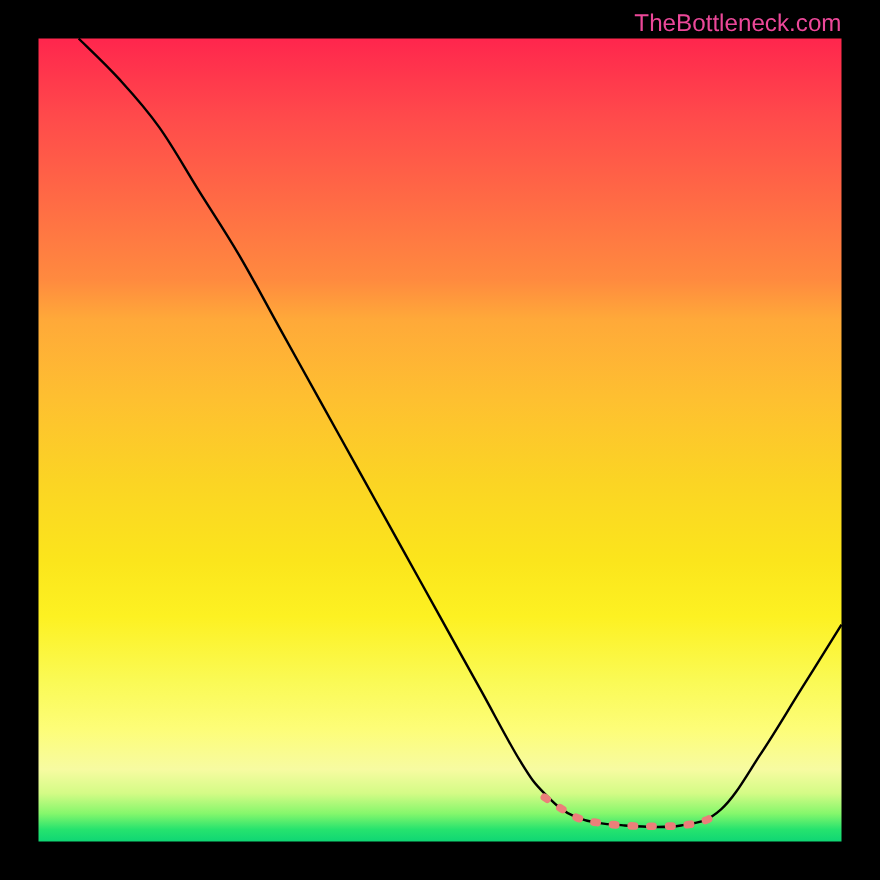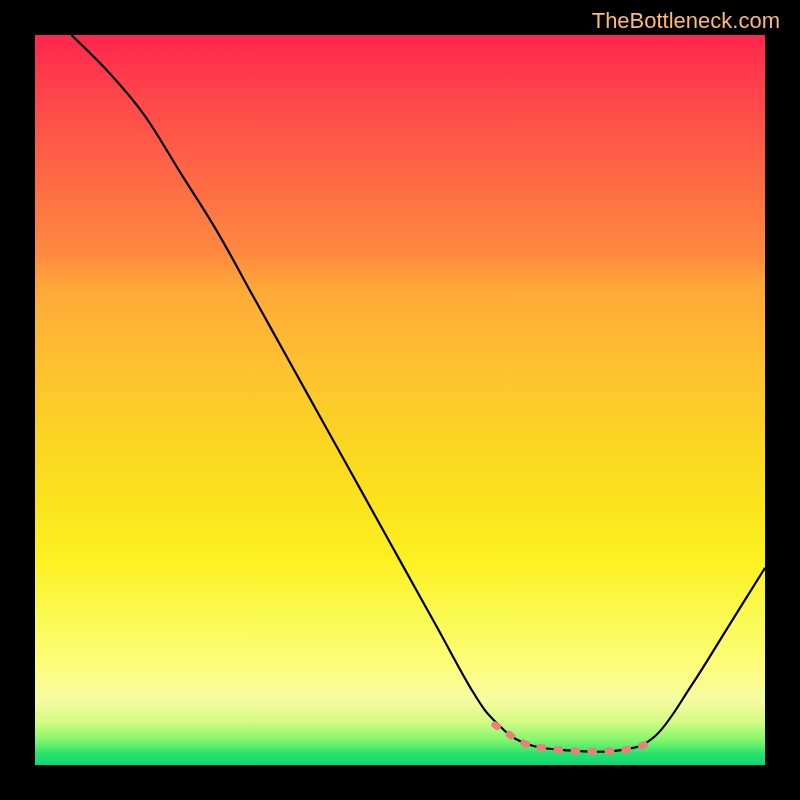--- a/index.html
+++ b/index.html
@@ -33,22 +33,22 @@
       #f7fba1 91%,
       #d4fb86 94%,
       #86f76c 96.5%,
       #26e36e 98.5%,
       #0fd674 100%
     );
   }
   .attribution {
     position: absolute;
     top: 8px;
-    right: 20px;
-    color: #fdba74;
+    right: 35px;
+    color: #ec4899;
     font-size: 22px;
     font-weight: 400;
     letter-spacing: 0px;
     font-family: Arial, sans-serif;
   }
   svg.curve {
     position: absolute;
     left: 0;
     top: 0;
     width: 730px;

